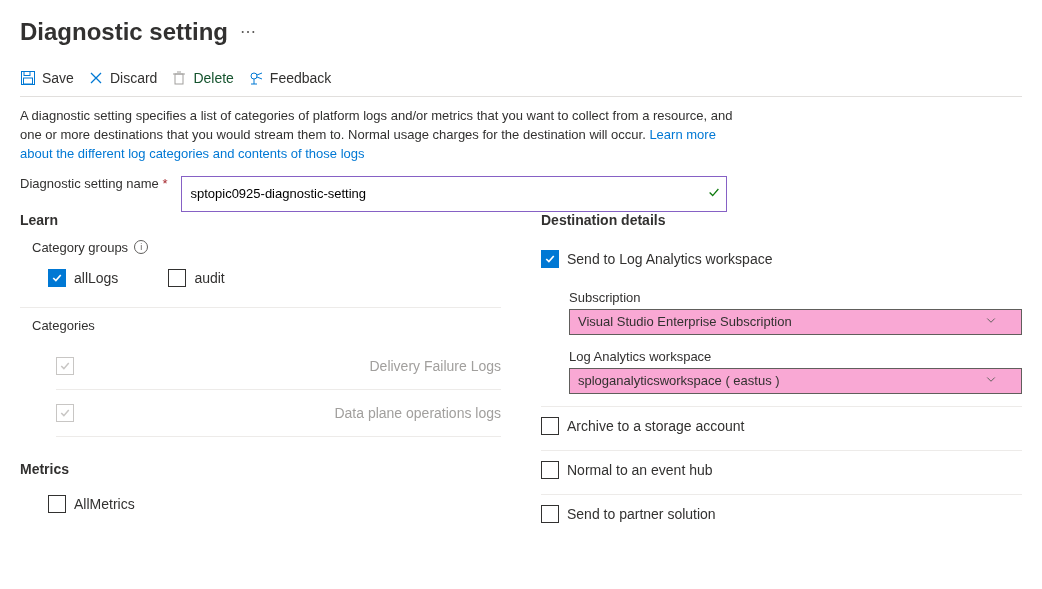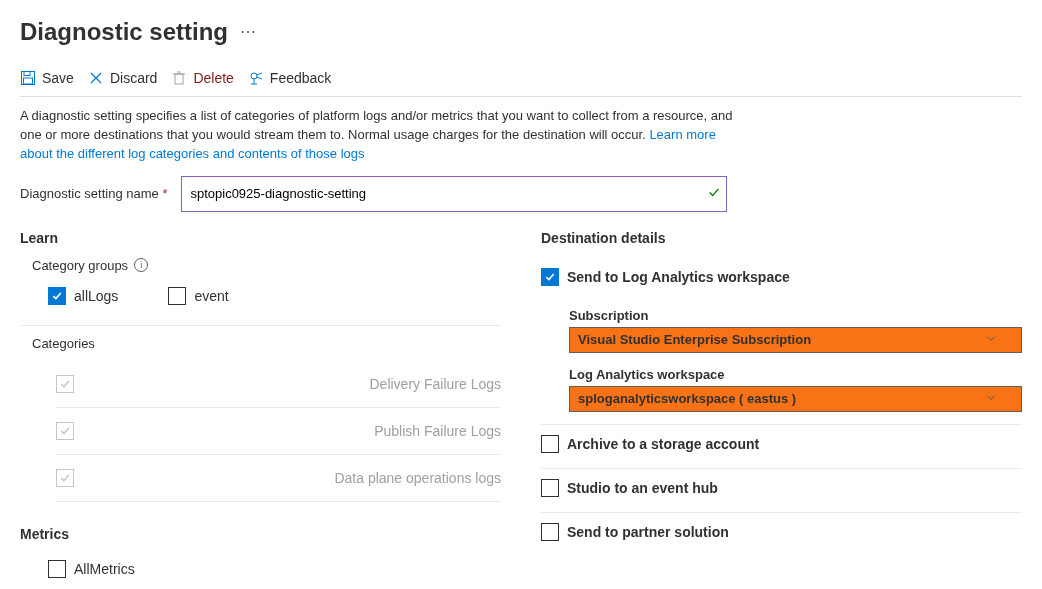--- a/index.html
+++ b/index.html
@@ -9,54 +9,54 @@
     color: #323130;
     background: #fff;
     width: 1042px;
     padding: 18px 20px;
   }
   .header { display: flex; align-items: flex-start; gap: 8px; margin-bottom: 20px; }
   h1 { font-size: 24px; font-weight: 600; }
   .more-dots { font-size: 16px; color: #605e5c; cursor: pointer; padding: 4px; }
   .toolbar { display: flex; align-items: center; gap: 14px; padding: 4px 0 10px 0; }
   .toolbar-item { display: inline-flex; align-items: center; gap: 6px; font-size: 14px; color: #323130; cursor: pointer; }
-  .toolbar-item.disabled { color: #7f1d1d; cursor: default; }
+  .toolbar-item.disabled { color: #14532d; cursor: default; }
   .toolbar-icon { width: 16px; height: 16px; display: inline-flex; align-items: center; justify-content: center; color: #0078d4; }
   .toolbar-item.disabled .toolbar-icon { color: #a19f9d; }
   .divider { border: none; border-top: 1px solid #e1dfdd; margin: 0 0 10px 0; }
   .intro { font-size: 13px; line-height: 1.45; margin-bottom: 12px; max-width: 720px; }
   .intro a { color: #0078d4; text-decoration: none; }
-  .name-row { display: flex; align-items: center; gap: 14px; margin-bottom: 18px; }
+  .name-row { display: flex; gap: 14px; }
   .name-label { font-size: 13px; }
   .req { color: #a4262c; }
   .name-input-wrap { position: relative; flex: 0 0 546px; }
   .name-input {
     width: 100%; height: 36px; border: 1px solid #8661c5; padding: 2px 44px 2px 8px;
     font-size: 13px; outline: none;
   }
   .name-check { position: absolute; right: 6px; top: 50%; transform: translateY(-50%); color: #107c10; }
   .columns { display: flex; gap: 40px; }
   .col { flex: 1; }
   .section-title { font-weight: 600; font-size: 14px; margin-bottom: 12px; }
   .subhead { font-size: 13px; margin: 6px 0 10px 0; display: flex; align-items: center; gap: 6px; }
   .info-icon { width: 14px; height: 14px; border: 1px solid #605e5c; border-radius: 50%; display: inline-flex; align-items: center; justify-content: center; font-size: 9px; color: #605e5c; }
   .check-row { display: flex; gap: 50px; padding: 4px 0 20px 28px; border-bottom: 1px solid #edebe9; margin-bottom: 10px; }
   .chk { display: inline-flex; align-items: center; gap: 8px; font-size: 14px; }
   .cat-list { padding-left: 36px; }
   .cat-item { display: flex; align-items: center; gap: 10px; padding: 14px 0; border-bottom: 1px solid #edebe9; color: #a19f9d; font-size: 14px; justify-content: space-between; }
   .cat-item .box { width: 18px; height: 18px; border: 1px solid #c8c6c4; display: inline-flex; align-items: center; justify-content: center; }
   .cat-item .box svg { color: #c8c6c4; }
   .metrics { margin-top: 24px; }
-  .dest-item { padding: 10px 0 12px 0; border-bottom: 1px solid #edebe9; font-weight: bold; }
+  .dest-item { padding: 10px 0 12px 0; border-bottom: 1px solid #edebe9; }
   .dest-item:last-child { border-bottom: none; }
   .dest-sub { padding-left: 28px; margin-top: 22px; }
   .field-label { font-size: 13px; margin-bottom: 4px; }
   .select {
     width: 100%; height: 26px; border: 1px solid #605e5c; padding: 2px 24px 2px 8px;
-    font-size: 13px; background: #f97316; display: flex; align-items: center; justify-content: space-between;
+    font-size: 13px; background: #f9a8d4; display: flex; align-items: center; justify-content: space-between;
     cursor: pointer;
   }
   .select + .field-label { margin-top: 14px; }
   .chev { color: #605e5c; }
   .check-box.unchecked { width: 18px; height: 18px; border: 1px solid #323130; background: #fff; flex-shrink: 0; cursor: pointer; }
   .check-box.checked { width: 18px; height: 18px; background: #0078d4; border: 1px solid #0078d4; display: inline-flex; align-items: center; justify-content: center; flex-shrink: 0; cursor: pointer; }
   .check-box.checked svg { color: #fff; }
 </style>
 </head>
 <body>
@@ -137,41 +137,33 @@
       <label class="chk">
         <span class="check-box checked">
           <svg width="12" height="12" viewBox="0 0 16 16">
               <path d="M3 8 L6.5 11.5 L13 4" stroke="currentColor" stroke-width="2.2" fill="none"></path>
             </svg>
         </span>
         <span>allLogs</span>
       </label>
       <label class="chk">
         <span class="check-box unchecked"></span>
-        <span>event</span>
+        <span>audit</span>
       </label>
     </div>
 
     <div class="subhead" style="padding-left:12px">Categories</div>
     <div class="cat-list">
       <div class="cat-item">
         <span class="box">
             <svg width="12" height="12" viewBox="0 0 16 16">
               <path d="M3 8 L6.5 11.5 L13 4" stroke="currentColor" stroke-width="2" fill="none"></path>
             </svg>
           </span>
         <span>Delivery Failure Logs</span>
-      </div>
-      <div class="cat-item">
-        <span class="box">
-            <svg width="12" height="12" viewBox="0 0 16 16">
-              <path d="M3 8 L6.5 11.5 L13 4" stroke="currentColor" stroke-width="2" fill="none"></path>
-            </svg>
-          </span>
-        <span>Publish Failure Logs</span>
       </div>
       <div class="cat-item">
         <span class="box">
             <svg width="12" height="12" viewBox="0 0 16 16">
               <path d="M3 8 L6.5 11.5 L13 4" stroke="currentColor" stroke-width="2" fill="none"></path>
             </svg>
           </span>
         <span>Data plane operations logs</span>
       </div>
     </div>
@@ -220,21 +212,21 @@
     <div class="dest-item">
       <label class="chk">
         <span class="check-box unchecked"></span>
         <span>Archive to a storage account</span>
       </label>
     </div>
 
     <div class="dest-item">
       <label class="chk">
         <span class="check-box unchecked"></span>
-        <span>Studio to an event hub</span>
+        <span>Normal to an event hub</span>
       </label>
     </div>
 
     <div class="dest-item">
       <label class="chk">
         <span class="check-box unchecked"></span>
         <span>Send to partner solution</span>
       </label>
     </div>
   </div>

